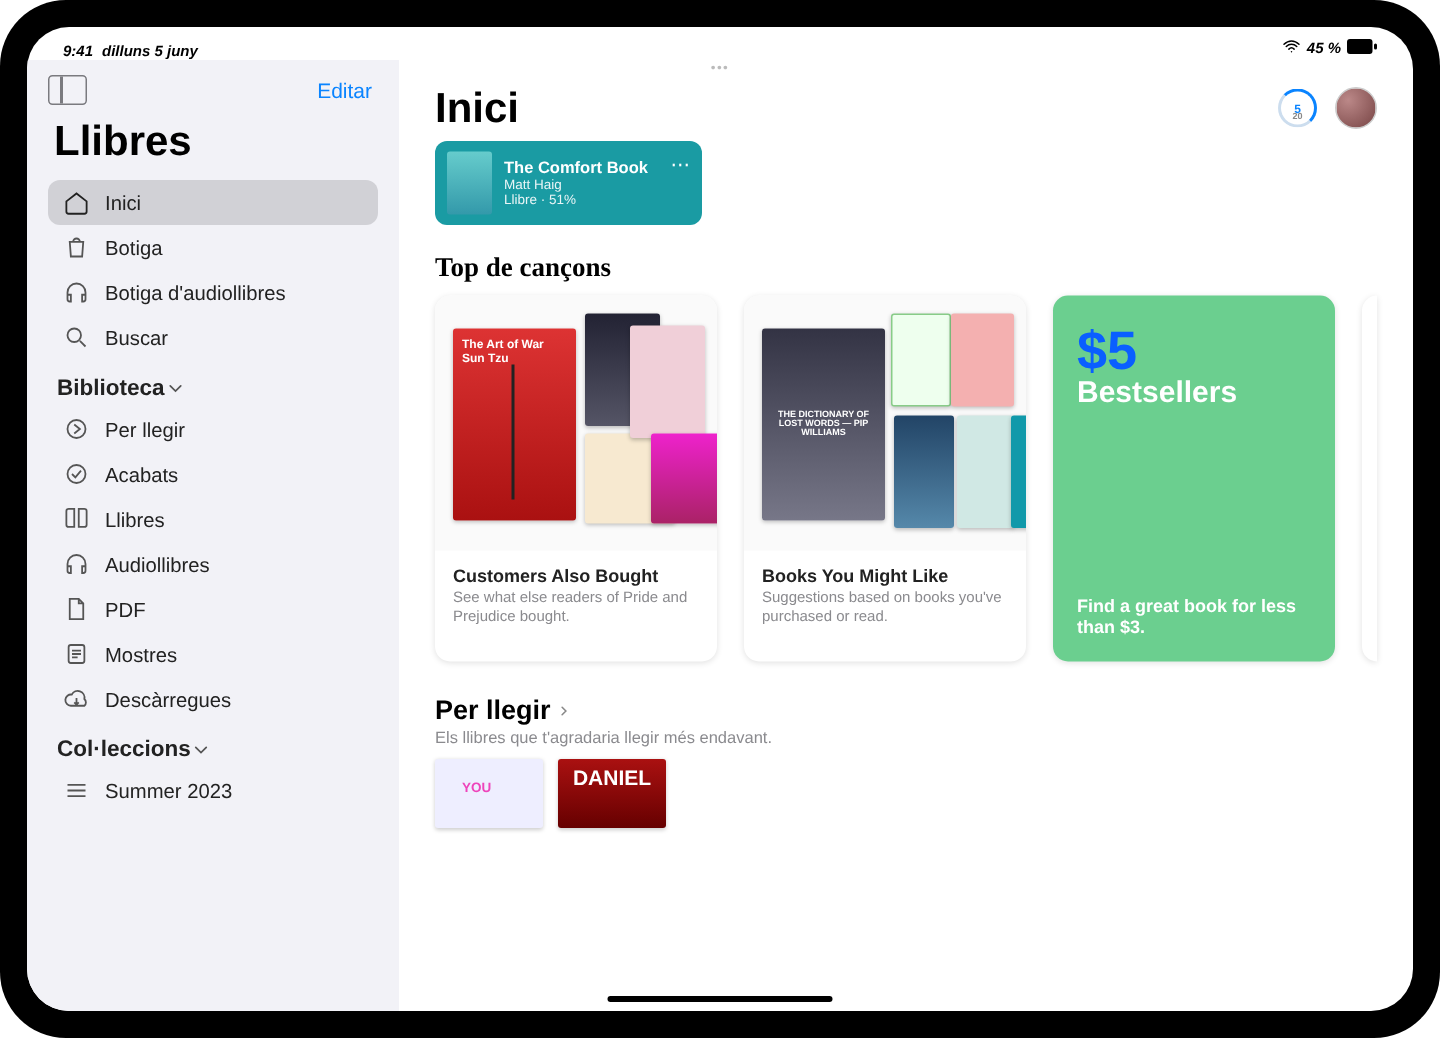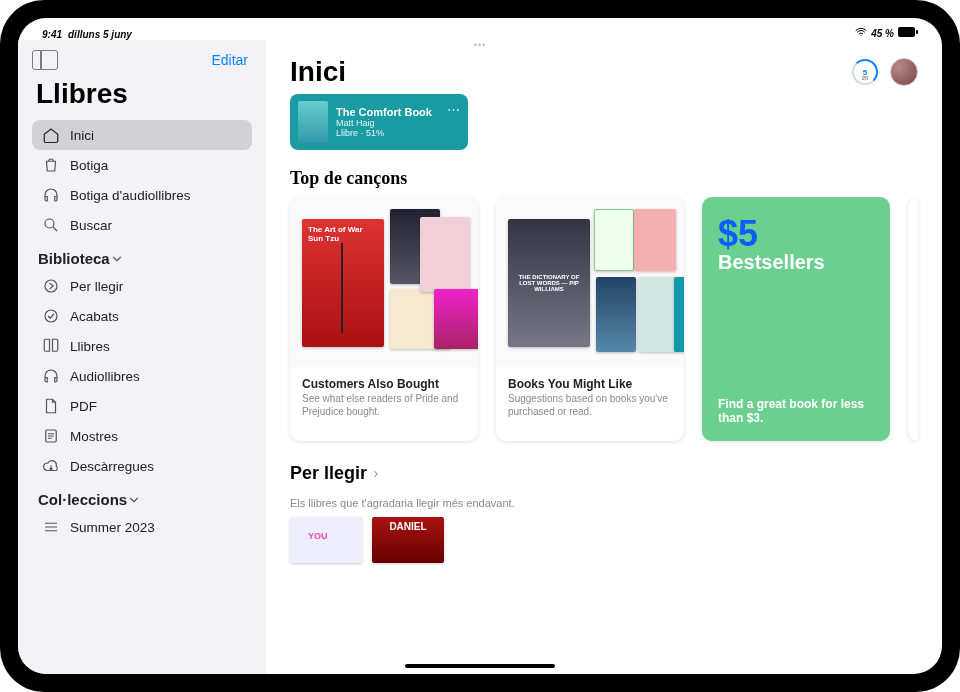--- a/index.html
+++ b/index.html
@@ -80,26 +80,26 @@
 .promo-card { width: 188px; height: 244px; background: #6bcf8f; border-radius: 10px; color: #fff; padding: 16px; display: flex; flex-direction: column; justify-content: space-between; cursor:pointer; box-shadow: 0 1px 4px rgba(0,0,0,0.12); }
 .promo-big { font-size: 36px; font-weight: 800; color: #0a5fff; }
 .promo-mid { font-size: 20px; font-weight: 700; margin-top: -4px; }
 .promo-small { font-size: 12px; font-weight: 600; }
 
 .peek { width: 10px; height: 244px; background:#fff; border-radius:10px 0 0 10px; box-shadow: 0 1px 4px rgba(0,0,0,0.12); }
 
 
 .want-head { display: flex; align-items: center; gap: 4px; margin-top: 22px; }
 .want-title { font-size: 18px; font-weight: 700; }
-.want-sub { font-size: 11px; color: #8a8a8e; margin-top: 13px; }
+.want-sub { font-size: 11px; color: #8a8a8e; margin-top: 2px; }
 .want-covers { display: flex; gap: 10px; margin-top: 8px; }
 .wcov { width: 72px; height: 46px; border-radius: 2px; box-shadow: 0 1px 3px rgba(0,0,0,.2); overflow:hidden; position:relative; }
 .w1 { background: #eef; }
 .w1::after { content:"YOU"; position:absolute; left:18px; top:14px; font-size:9px; font-weight:800; color:#e4b; }
-.w2 { background: linear-gradient(#a11,#600); display:flex; justify-content:center; padding-top:4px; color:#fff; font-size:10px; font-weight:800; }
+.w2 { background: linear-gradient(#a11,#600); display:flex; justify-content:center; padding-top:4px; color:#fff; font-size:14px; font-weight:800; }
 
 .home-indicator { position: absolute; bottom: 6px; left: 50%; transform: translateX(-50%); width: 150px; height: 4px; background: #000; border-radius: 3px; }
 </style>
 </head>
 <body>
 
 <div class="device">
 <div class="screen">
 
   <div class="statusbar">

